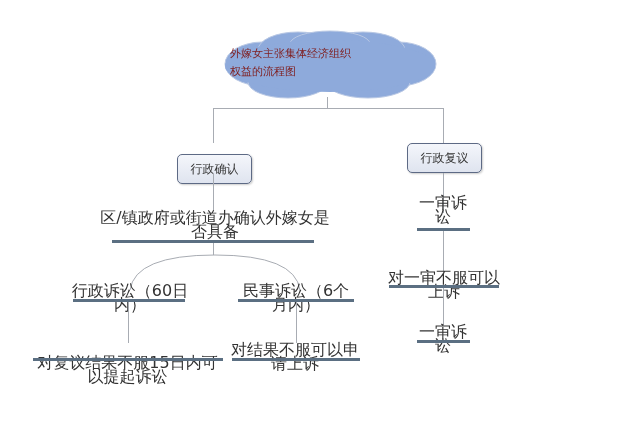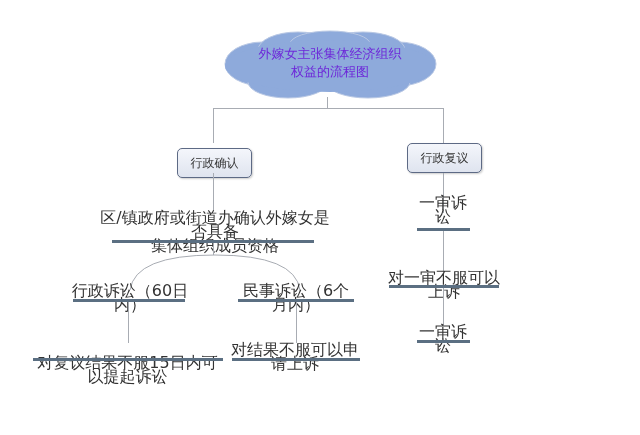--- a/index.html
+++ b/index.html
@@ -1,19 +1,19 @@
 <!DOCTYPE html>
 <html><head>
 <meta charset="utf-8">
 <style>
   html,body{margin:0;padding:0;background:#fff;}
   body{width:640px;height:435px;position:relative;overflow:hidden;font-family:"DejaVu Sans",sans-serif;}
   .abs{position:absolute;}
   .line{position:absolute;background:#a8acb3;}
-  .cloud-text{position:absolute;left:230px;top:45px;width:200px;text-align:center;color:#6d28d9;font-size:13px;line-height:18px;}
+  .cloud-text{position:absolute;left:230px;top:45px;width:200px;text-align:left;color:#7f1d1d;font-size:11px;line-height:18px;}
   .box{position:absolute;border:1px solid #5d6a85;border-radius:5px;background:linear-gradient(#f4f6fb,#dfe4ef);font-size:12px;color:#333;text-align:center;line-height:28px;height:28px;box-shadow:1px 1px 2px rgba(0,0,0,0.2);}
   .label{position:absolute;font-size:16px;color:#333;text-align:center;line-height:14px;}
   .uline{position:absolute;height:3px;background:#5b6f82;}
 </style>
 </head>
 <body>
 
 <svg class="abs" style="left:218px;top:30px" width="225" height="72" viewBox="0 0 225 72">
   <g fill="#8eaadb" stroke="#b9c8e4" stroke-width="1">
     <ellipse cx="112" cy="36" rx="100" ry="24"></ellipse>
@@ -30,27 +30,26 @@
 <div class="cloud-text">
   <div>外嫁女主张集体经济组织</div>
   <div>权益的流程图</div>
 </div>
 
 <div class="line" style="left:327px;top:97px;width:1px;height:11px"></div>
 <div class="line" style="left:213px;top:108px;width:230px;height:1px"></div>
 <div class="line" style="left:213px;top:108px;width:1px;height:35px"></div>
 <div class="line" style="left:443px;top:108px;width:1px;height:35px"></div>
 
-<div class="box" style="left:177px;top:148px;width:73px">行政确认</div>
+<div class="box" style="left:177px;top:154px;width:73px">行政确认</div>
 <div class="box" style="left:407px;top:143px;width:73px">行政复议</div>
 
 <div class="line" style="left:213px;top:173px;width:1px;height:38px"></div>
 <div class="label" style="left:100px;top:211px;width:230px">
   <div>区/镇政府或街道办确认外嫁女是否具备</div>
-  <div>集体组织成员资格</div>
 </div>
 <div class="uline" style="left:112px;top:240px;width:202px"></div>
 <div class="line" style="left:213px;top:243px;width:1px;height:12px"></div>
 <svg class="abs" style="left:125px;top:250px" width="180" height="40">
   <path d="M5 40 Q10 5 90 5 Q170 5 175 40" fill="none" stroke="#a8acb3" stroke-width="1"></path>
 </svg>
 
 <div class="label" style="left:70px;top:284px;width:120px">行政诉讼（60日内）</div>
 <div class="uline" style="left:73px;top:299px;width:112px"></div>
 <div class="label" style="left:236px;top:284px;width:120px">民事诉讼（6个月内）</div>

